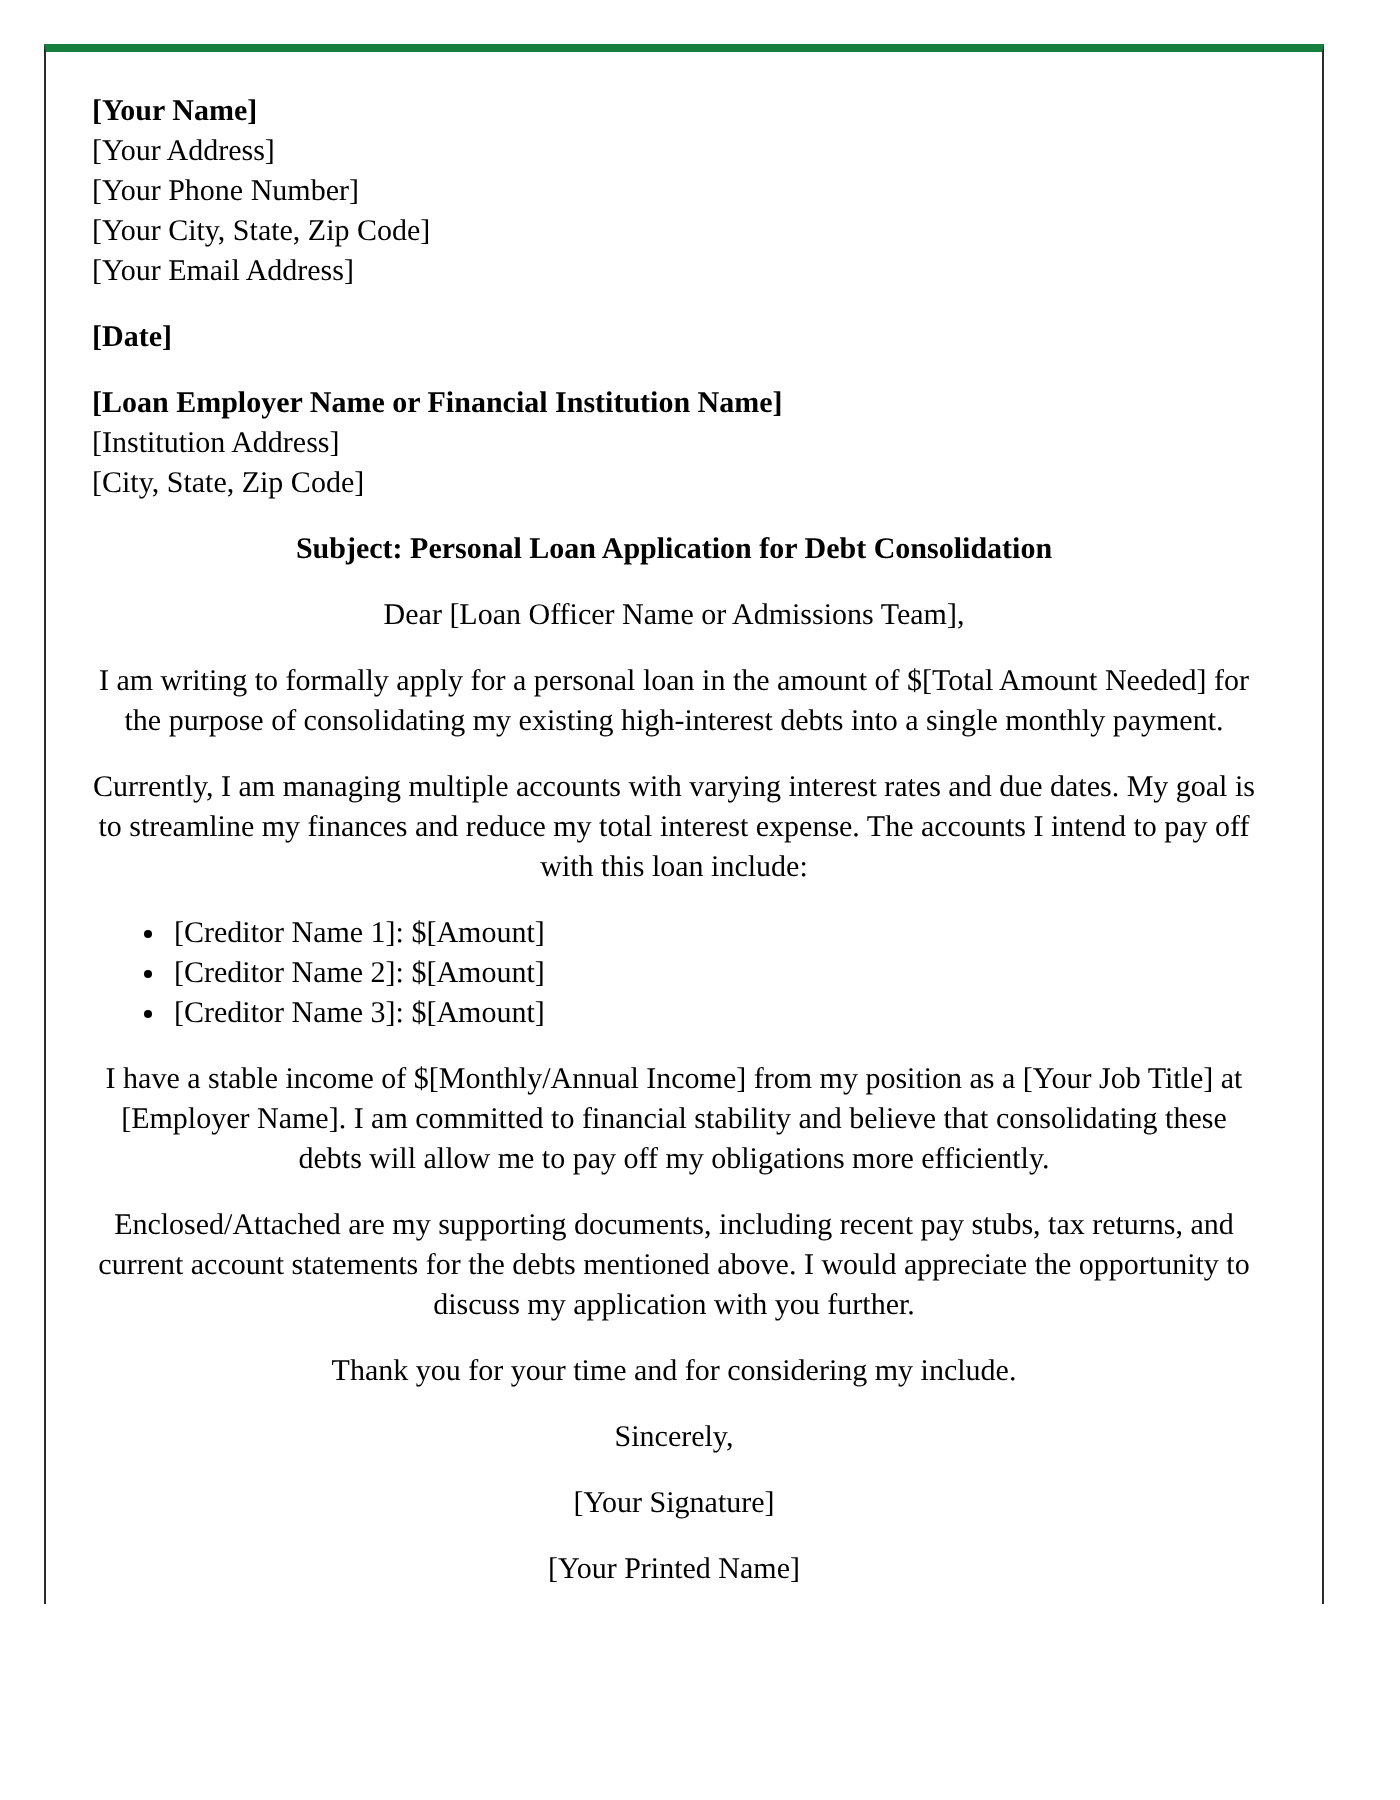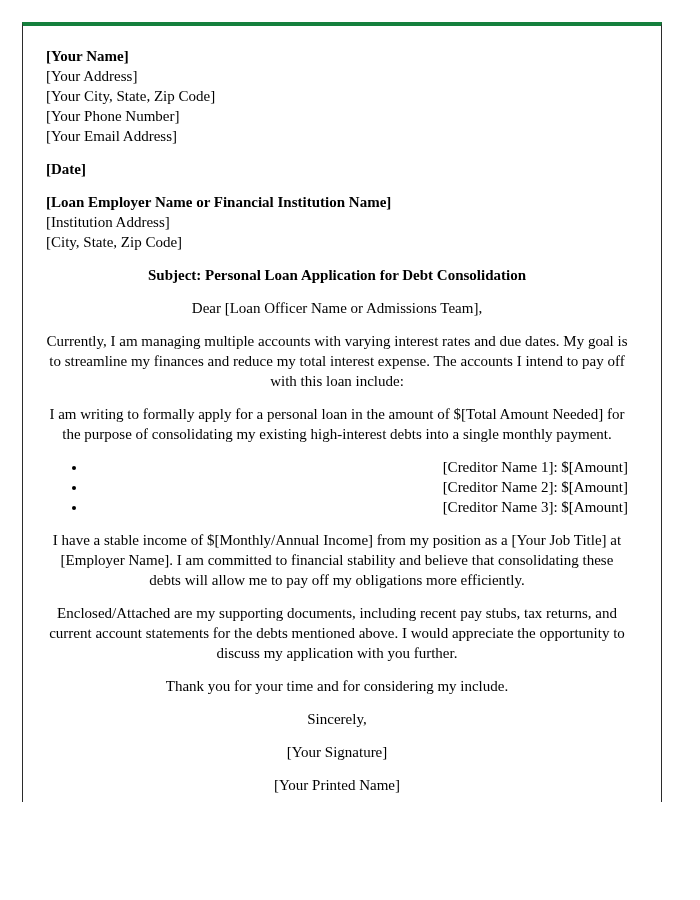--- a/index.html
+++ b/index.html
@@ -63,34 +63,33 @@
 
   ul.creditor-list {
     margin: 0;
     padding: 0 0 0 41px;   
     list-style-type: disc;
   }
   ul.creditor-list li {
     margin: 0;
     padding: 0;
     line-height: 20px;
-    text-align: right;
   }
 </style>
 </head>
 <body>
 
 <div class="page-frame">
   <div class="letter">
 
     <div class="block">
       <div class="addr-line"><span class="b">[Your Name]</span></div>
       <div class="addr-line">[Your Address]</div>
+      <div class="addr-line">[Your Phone Number]</div>
       <div class="addr-line">[Your City, State, Zip Code]</div>
-      <div class="addr-line">[Your Phone Number]</div>
       <div class="addr-line">[Your Email Address]</div>
     </div>
 
     <div class="block">
       <div class="addr-line b">[Date]</div>
     </div>
 
     <div class="block">
       <div class="addr-line b">[Loan Employer Name or Financial Institution Name]</div>
       <div class="addr-line">[Institution Address]</div>
@@ -99,25 +98,25 @@
 
     <div class="block">
       <p class="para b">Subject: Personal Loan Application for Debt Consolidation</p>
     </div>
 
     <div class="block">
       <p class="para">Dear [Loan Officer Name or Admissions Team],</p>
     </div>
 
     <div class="block">
-      <p class="para">Currently, I am managing multiple accounts with varying interest rates and due dates. My goal is to streamline my finances and reduce my total interest expense. The accounts I intend to pay off with this loan include:</p>
+      <p class="para">I am writing to formally apply for a personal loan in the amount of $[Total Amount Needed] for the purpose of consolidating my existing high-interest debts into a single monthly payment.</p>
     </div>
 
     <div class="block">
-      <p class="para">I am writing to formally apply for a personal loan in the amount of $[Total Amount Needed] for the purpose of consolidating my existing high-interest debts into a single monthly payment.</p>
+      <p class="para">Currently, I am managing multiple accounts with varying interest rates and due dates. My goal is to streamline my finances and reduce my total interest expense. The accounts I intend to pay off with this loan include:</p>
     </div>
 
     <div class="block">
       <ul class="creditor-list">
         <li>[Creditor Name 1]: $[Amount]</li>
         <li>[Creditor Name 2]: $[Amount]</li>
         <li>[Creditor Name 3]: $[Amount]</li>
       </ul>
     </div>
 

